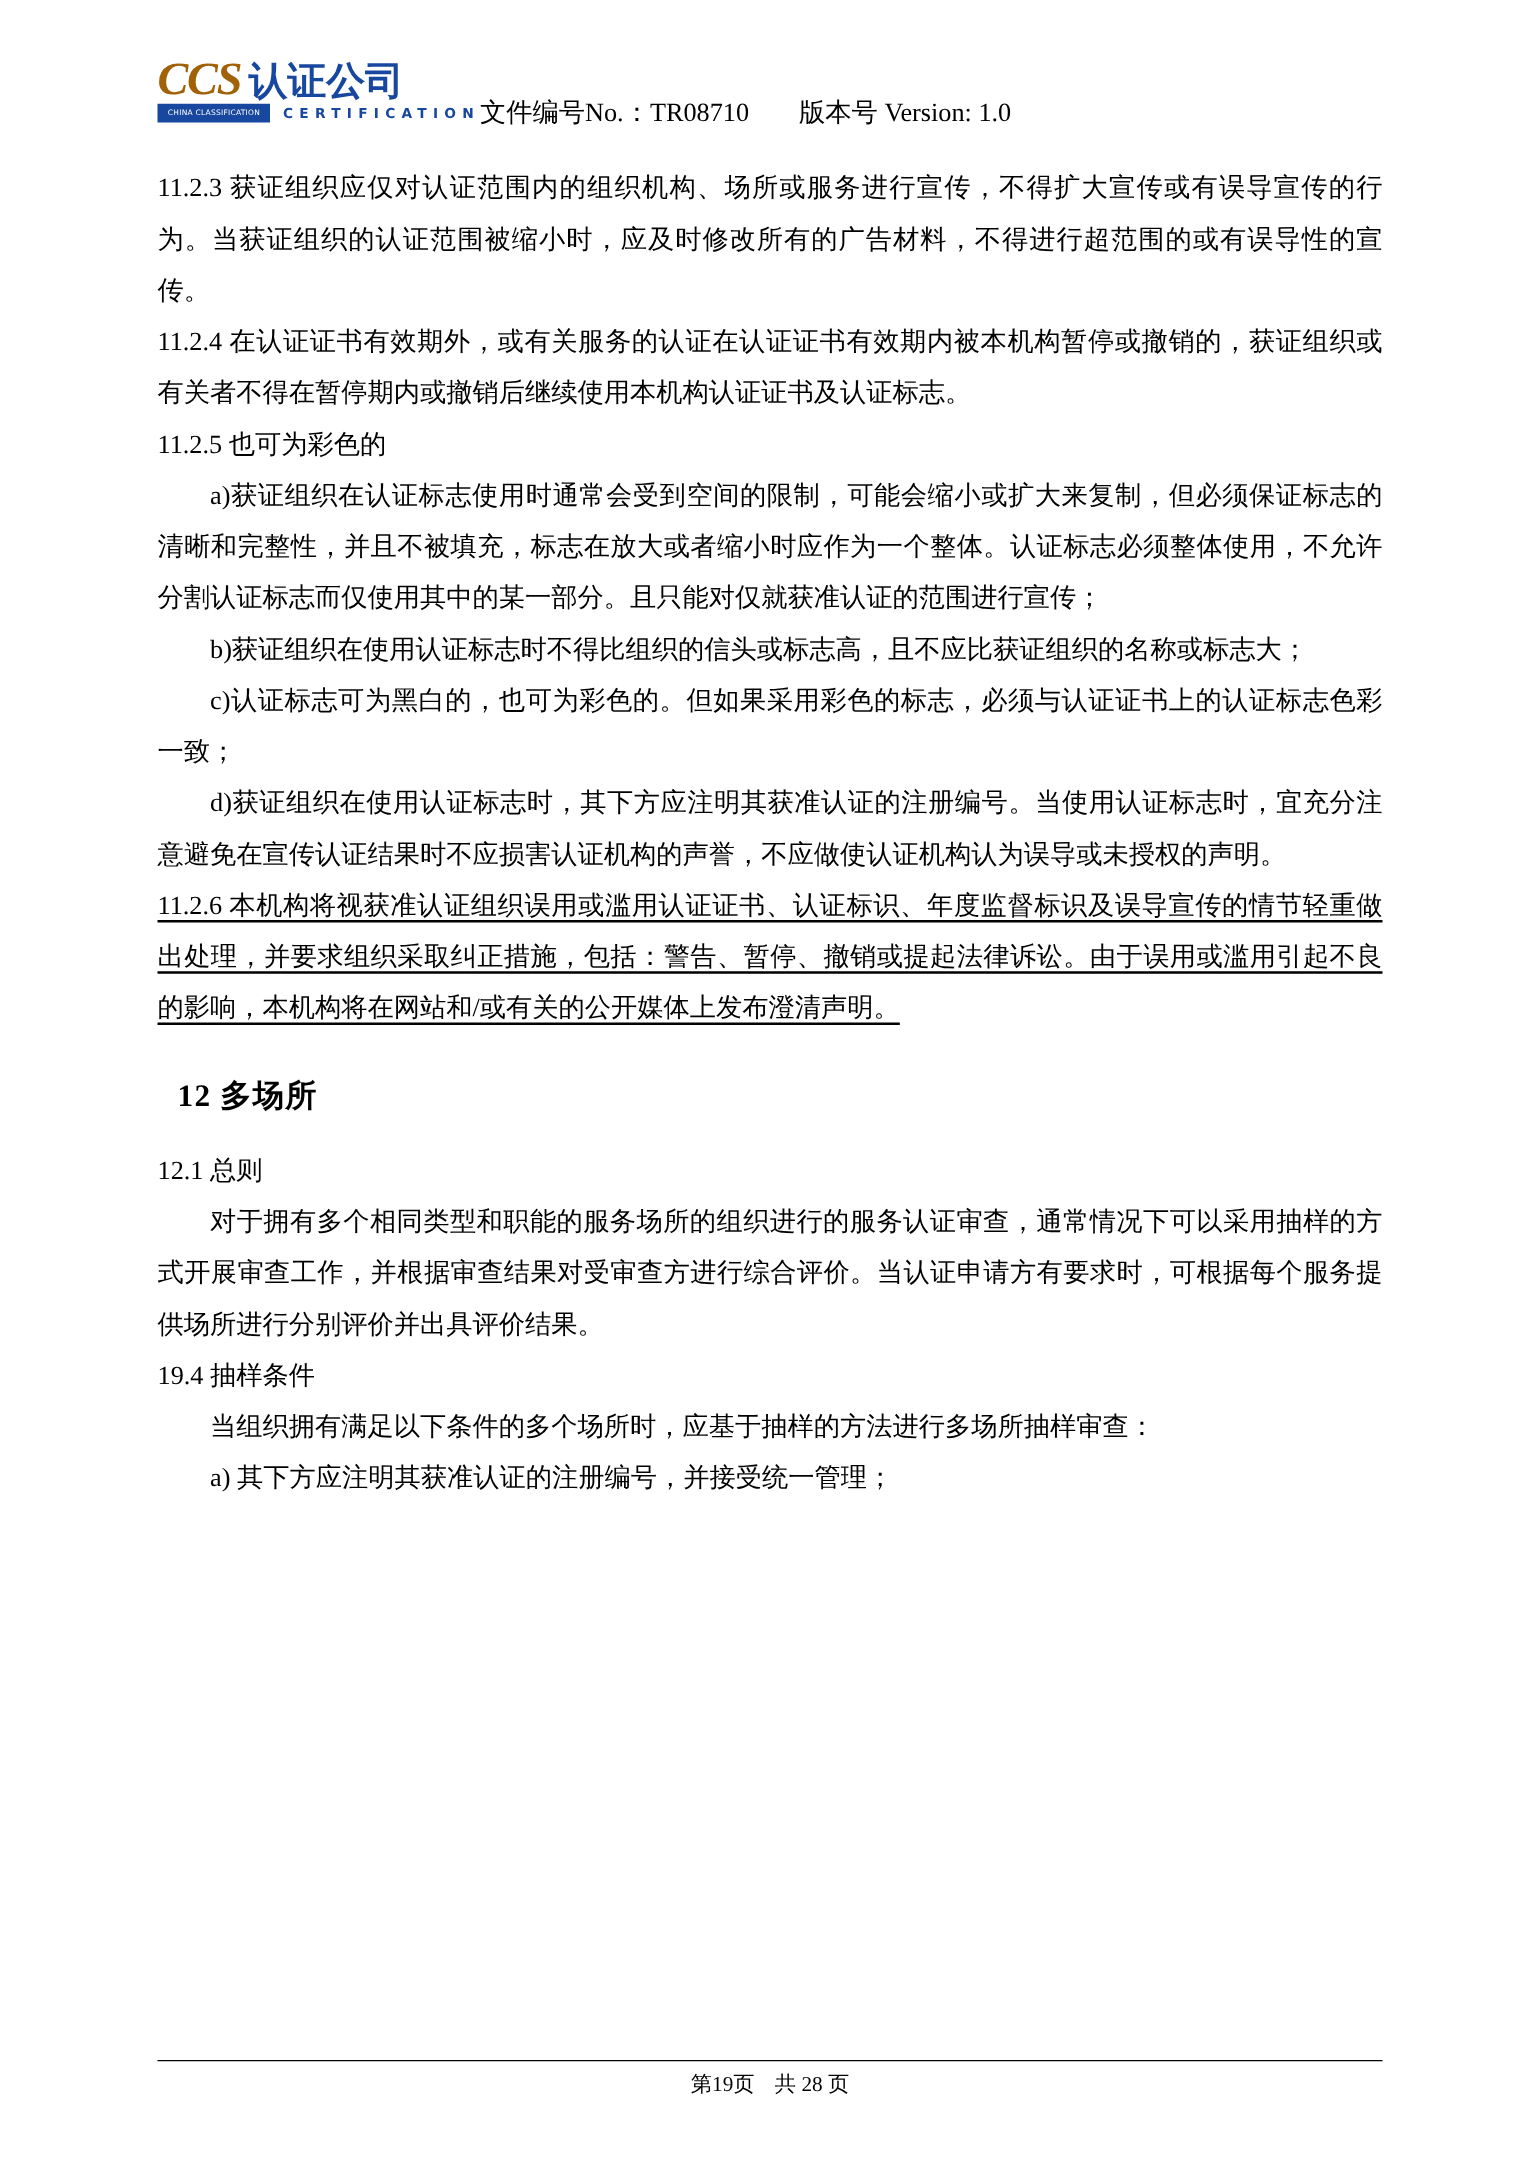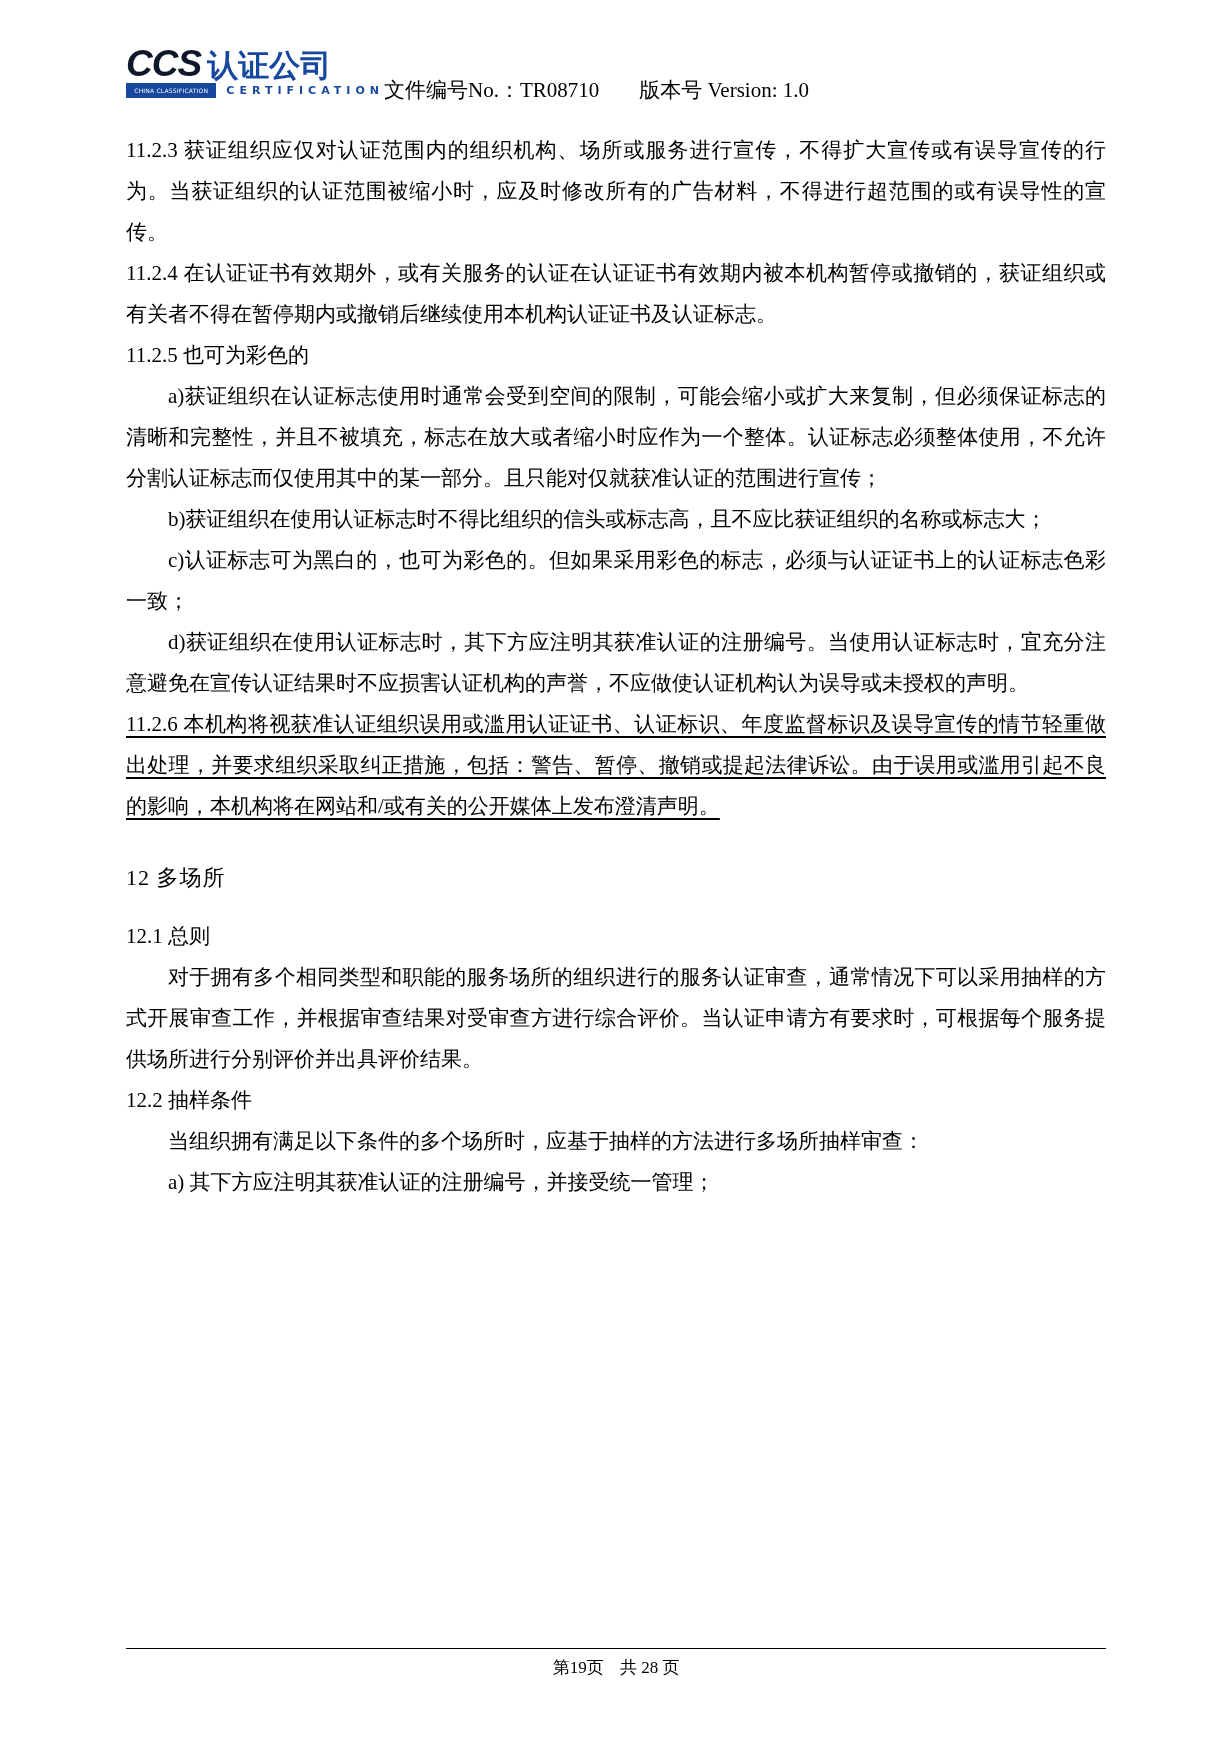--- a/index.html
+++ b/index.html
@@ -28,26 +28,26 @@
   .logo {
     width: 258px;
     flex: 0 0 258px;
     padding-top: 2px;
   }
   .logo-top {
     display: flex;
     align-items: flex-end;
   }
   .logo-ccs {
-    font-family: Liberation Sans, sans-serif;
+    font-family: Liberation Serif, serif;
     font-weight: bold;
     font-style: italic;
     font-size: 37px;
     letter-spacing: -1px;
-    color: #0f172a;
+    color: #a16207;
     line-height: 0.95;
   }
   .logo-cn {
     font-family: "DejaVu Sans", sans-serif;
     font-weight: bold;
     font-size: 31px;
     color: #17479e;
     margin-left: 6px;
     line-height: 1;
   }
@@ -99,23 +99,23 @@
     text-indent: 0;
   }
   .para.indent {
     text-indent: 42px;
   }
   .para.underline {
     text-decoration: underline;
     text-underline-offset: 5px;
   }
   .section-title {
-    margin: 30px 0 0 0;
-    font-weight: normal;
-    font-size: 22px;
+    margin: 30px 0 0 16px;
+    font-weight: bold;
+    font-size: 25px;
     line-height: 41px;
     letter-spacing: 1px;
   }
   .spacer-sm { height: 18px; }
 
   
   .footer {
     position: absolute;
     left: 126px;
     right: 126px;
@@ -157,21 +157,21 @@
     <p class="para indent">a)获证组织在认证标志使用时通常会受到空间的限制，可能会缩小或扩大来复制，但必须保证标志的清晰和完整性，并且不被填充，标志在放大或者缩小时应作为一个整体。认证标志必须整体使用，不允许分割认证标志而仅使用其中的某一部分。且只能对仅就获准认证的范围进行宣传；</p>
     <p class="para indent">b)获证组织在使用认证标志时不得比组织的信头或标志高，且不应比获证组织的名称或标志大；</p>
     <p class="para indent">c)认证标志可为黑白的，也可为彩色的。但如果采用彩色的标志，必须与认证证书上的认证标志色彩一致；</p>
     <p class="para indent">d)获证组织在使用认证标志时，其下方应注明其获准认证的注册编号。当使用认证标志时，宜充分注意避免在宣传认证结果时不应损害认证机构的声誉，不应做使认证机构认为误导或未授权的声明。</p>
     <p class="para underline">11.2.6 本机构将视获准认证组织误用或滥用认证证书、认证标识、年度监督标识及误导宣传的情节轻重做出处理，并要求组织采取纠正措施，包括：警告、暂停、撤销或提起法律诉讼。由于误用或滥用引起不良的影响，本机构将在网站和/或有关的公开媒体上发布澄清声明。</p>
 
     <p class="section-title">12  多场所</p>
     <div class="spacer-sm"></div>
     <p class="para">12.1  总则</p>
     <p class="para indent">对于拥有多个相同类型和职能的服务场所的组织进行的服务认证审查，通常情况下可以采用抽样的方式开展审查工作，并根据审查结果对受审查方进行综合评价。当认证申请方有要求时，可根据每个服务提供场所进行分别评价并出具评价结果。</p>
-    <p class="para">12.2  抽样条件</p>
+    <p class="para">19.4  抽样条件</p>
     <p class="para indent">当组织拥有满足以下条件的多个场所时，应基于抽样的方法进行多场所抽样审查：</p>
     <p class="para indent">a)   其下方应注明其获准认证的注册编号，并接受统一管理；</p>
   </div>
 
   <div class="footer">
     <span>第19页</span>
     <span>共 28 页</span>
   </div>
 
 </div>

